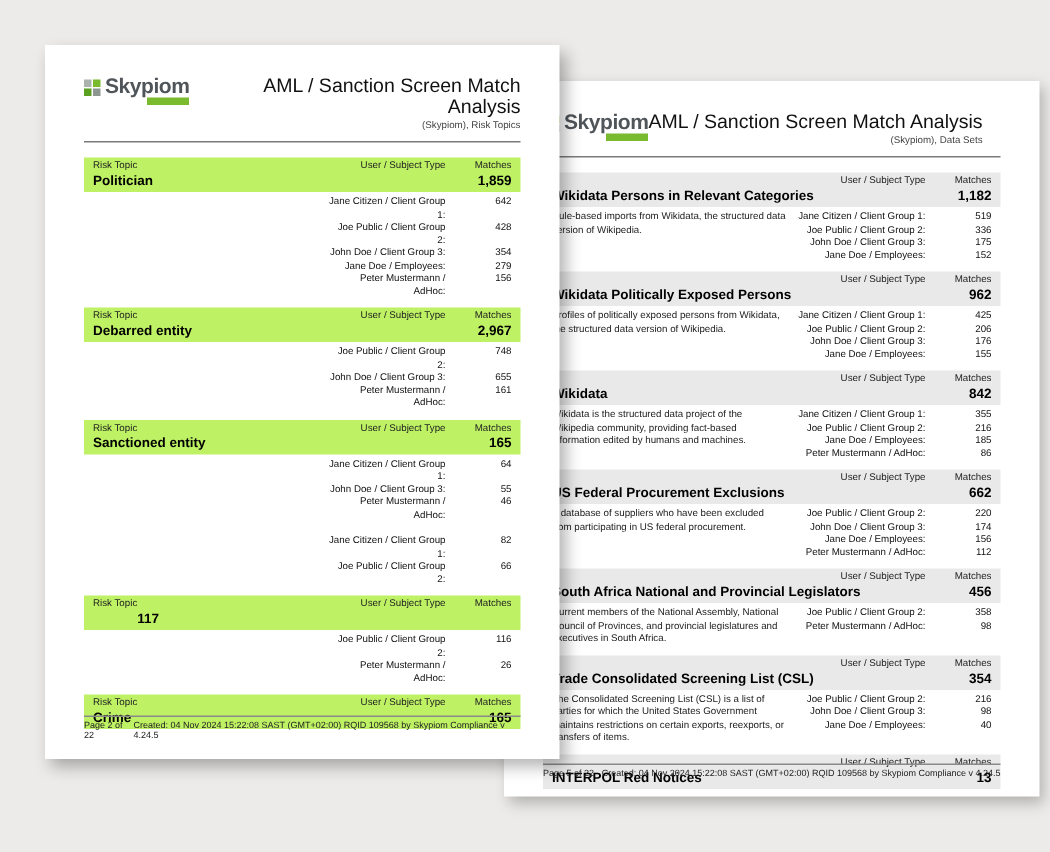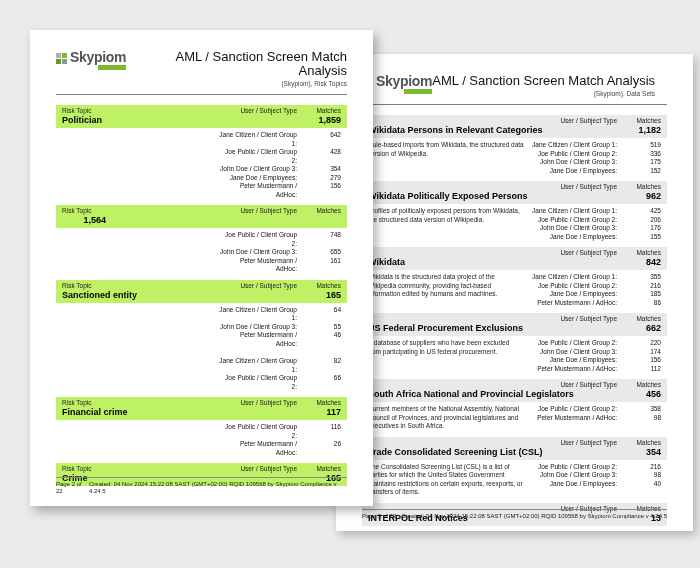--- a/index.html
+++ b/index.html
@@ -346,21 +346,22 @@
         </div>
       </div>
       <div class="section">
         <div class="sec-header">
           <div class="sec-labels">
             <span class="lbl-topic">Risk Topic</span>
             <span class="lbl-user">User / Subject Type</span>
             <span class="lbl-matches">Matches</span>
           </div>
           <div class="sec-title-row">
-            <span class="sec-total">1,564</span>
+            <span class="sec-title">Debarred entity</span>
+            <span class="sec-total">2,967</span>
           </div>
         </div>
         <div class="sec-body">
           <div class="sec-desc"></div>
           <div class="sec-rows">
             <div class="mrow">
               <span class="rname">Joe Public / Client Group 2:</span>
               <span class="rval">748</span>
             </div>
             <div class="mrow">
@@ -420,21 +421,20 @@
         </div>
       </div>
       <div class="section">
         <div class="sec-header">
           <div class="sec-labels">
             <span class="lbl-topic">Risk Topic</span>
             <span class="lbl-user">User / Subject Type</span>
             <span class="lbl-matches">Matches</span>
           </div>
           <div class="sec-title-row">
-            <span class="sec-title">Financial crime</span>
             <span class="sec-total">117</span>
           </div>
         </div>
         <div class="sec-body">
           <div class="sec-desc"></div>
           <div class="sec-rows">
             <div class="mrow">
               <span class="rname">Joe Public / Client Group 2:</span>
               <span class="rval">116</span>
             </div>

